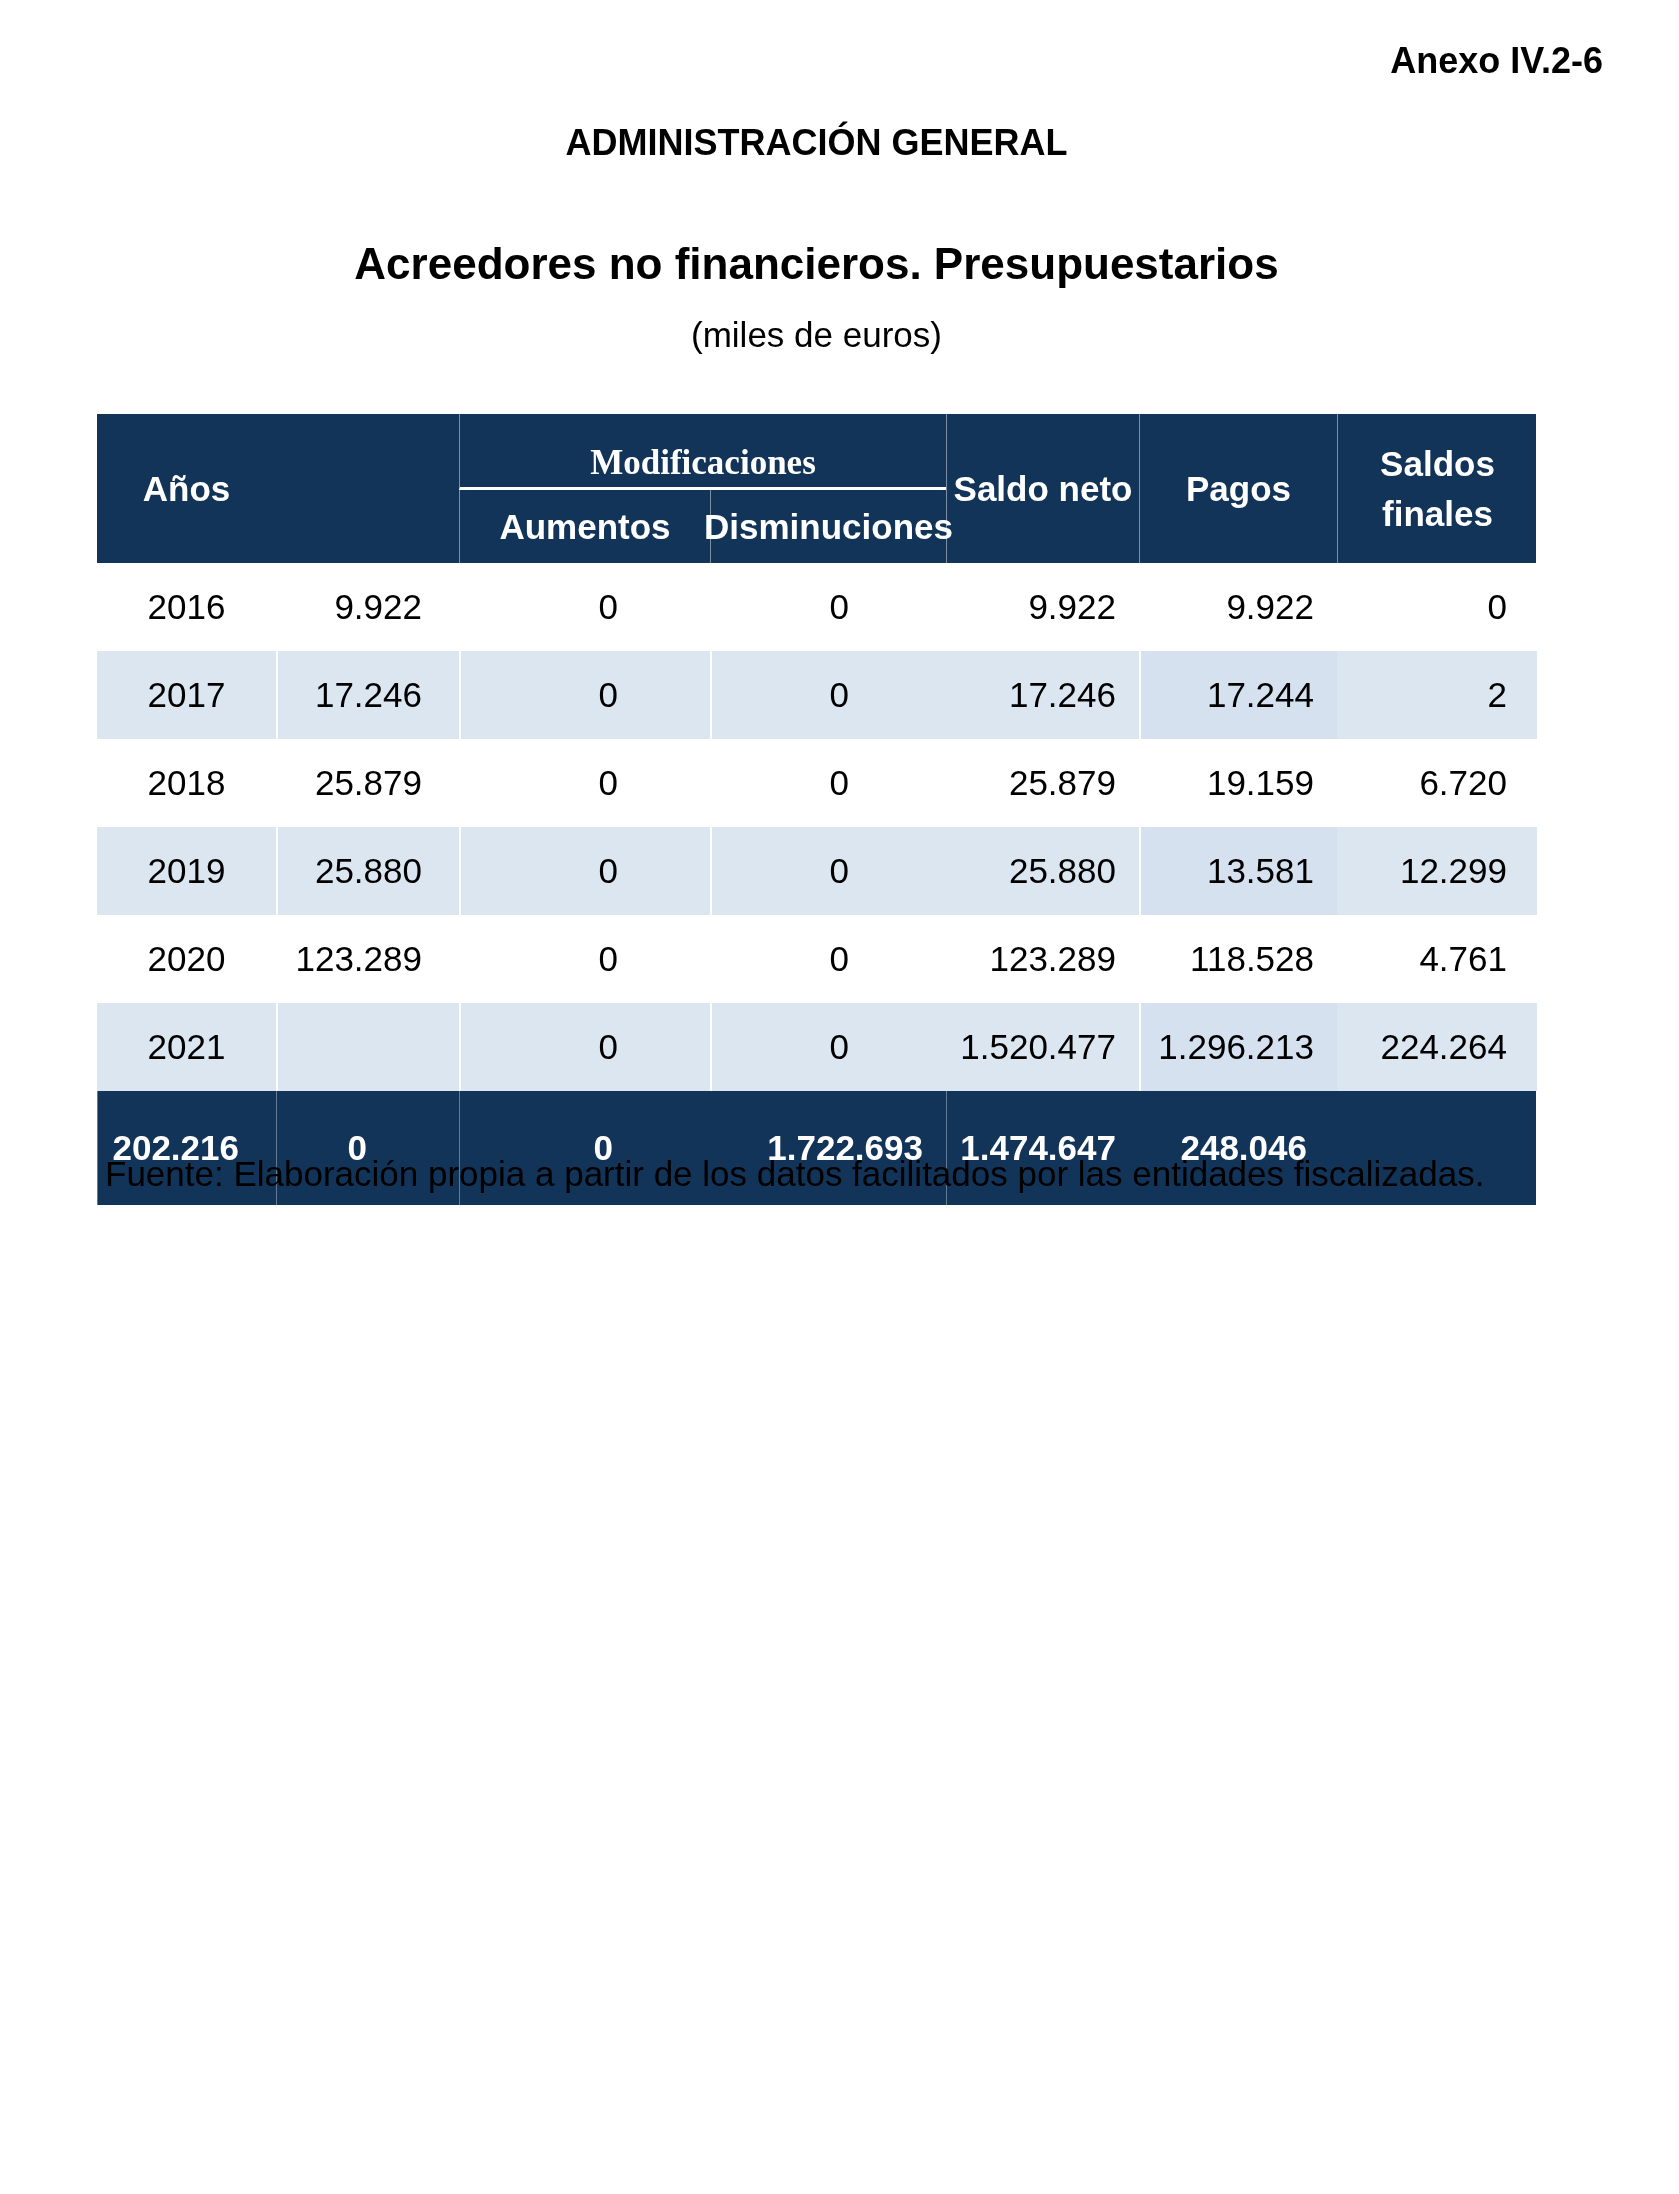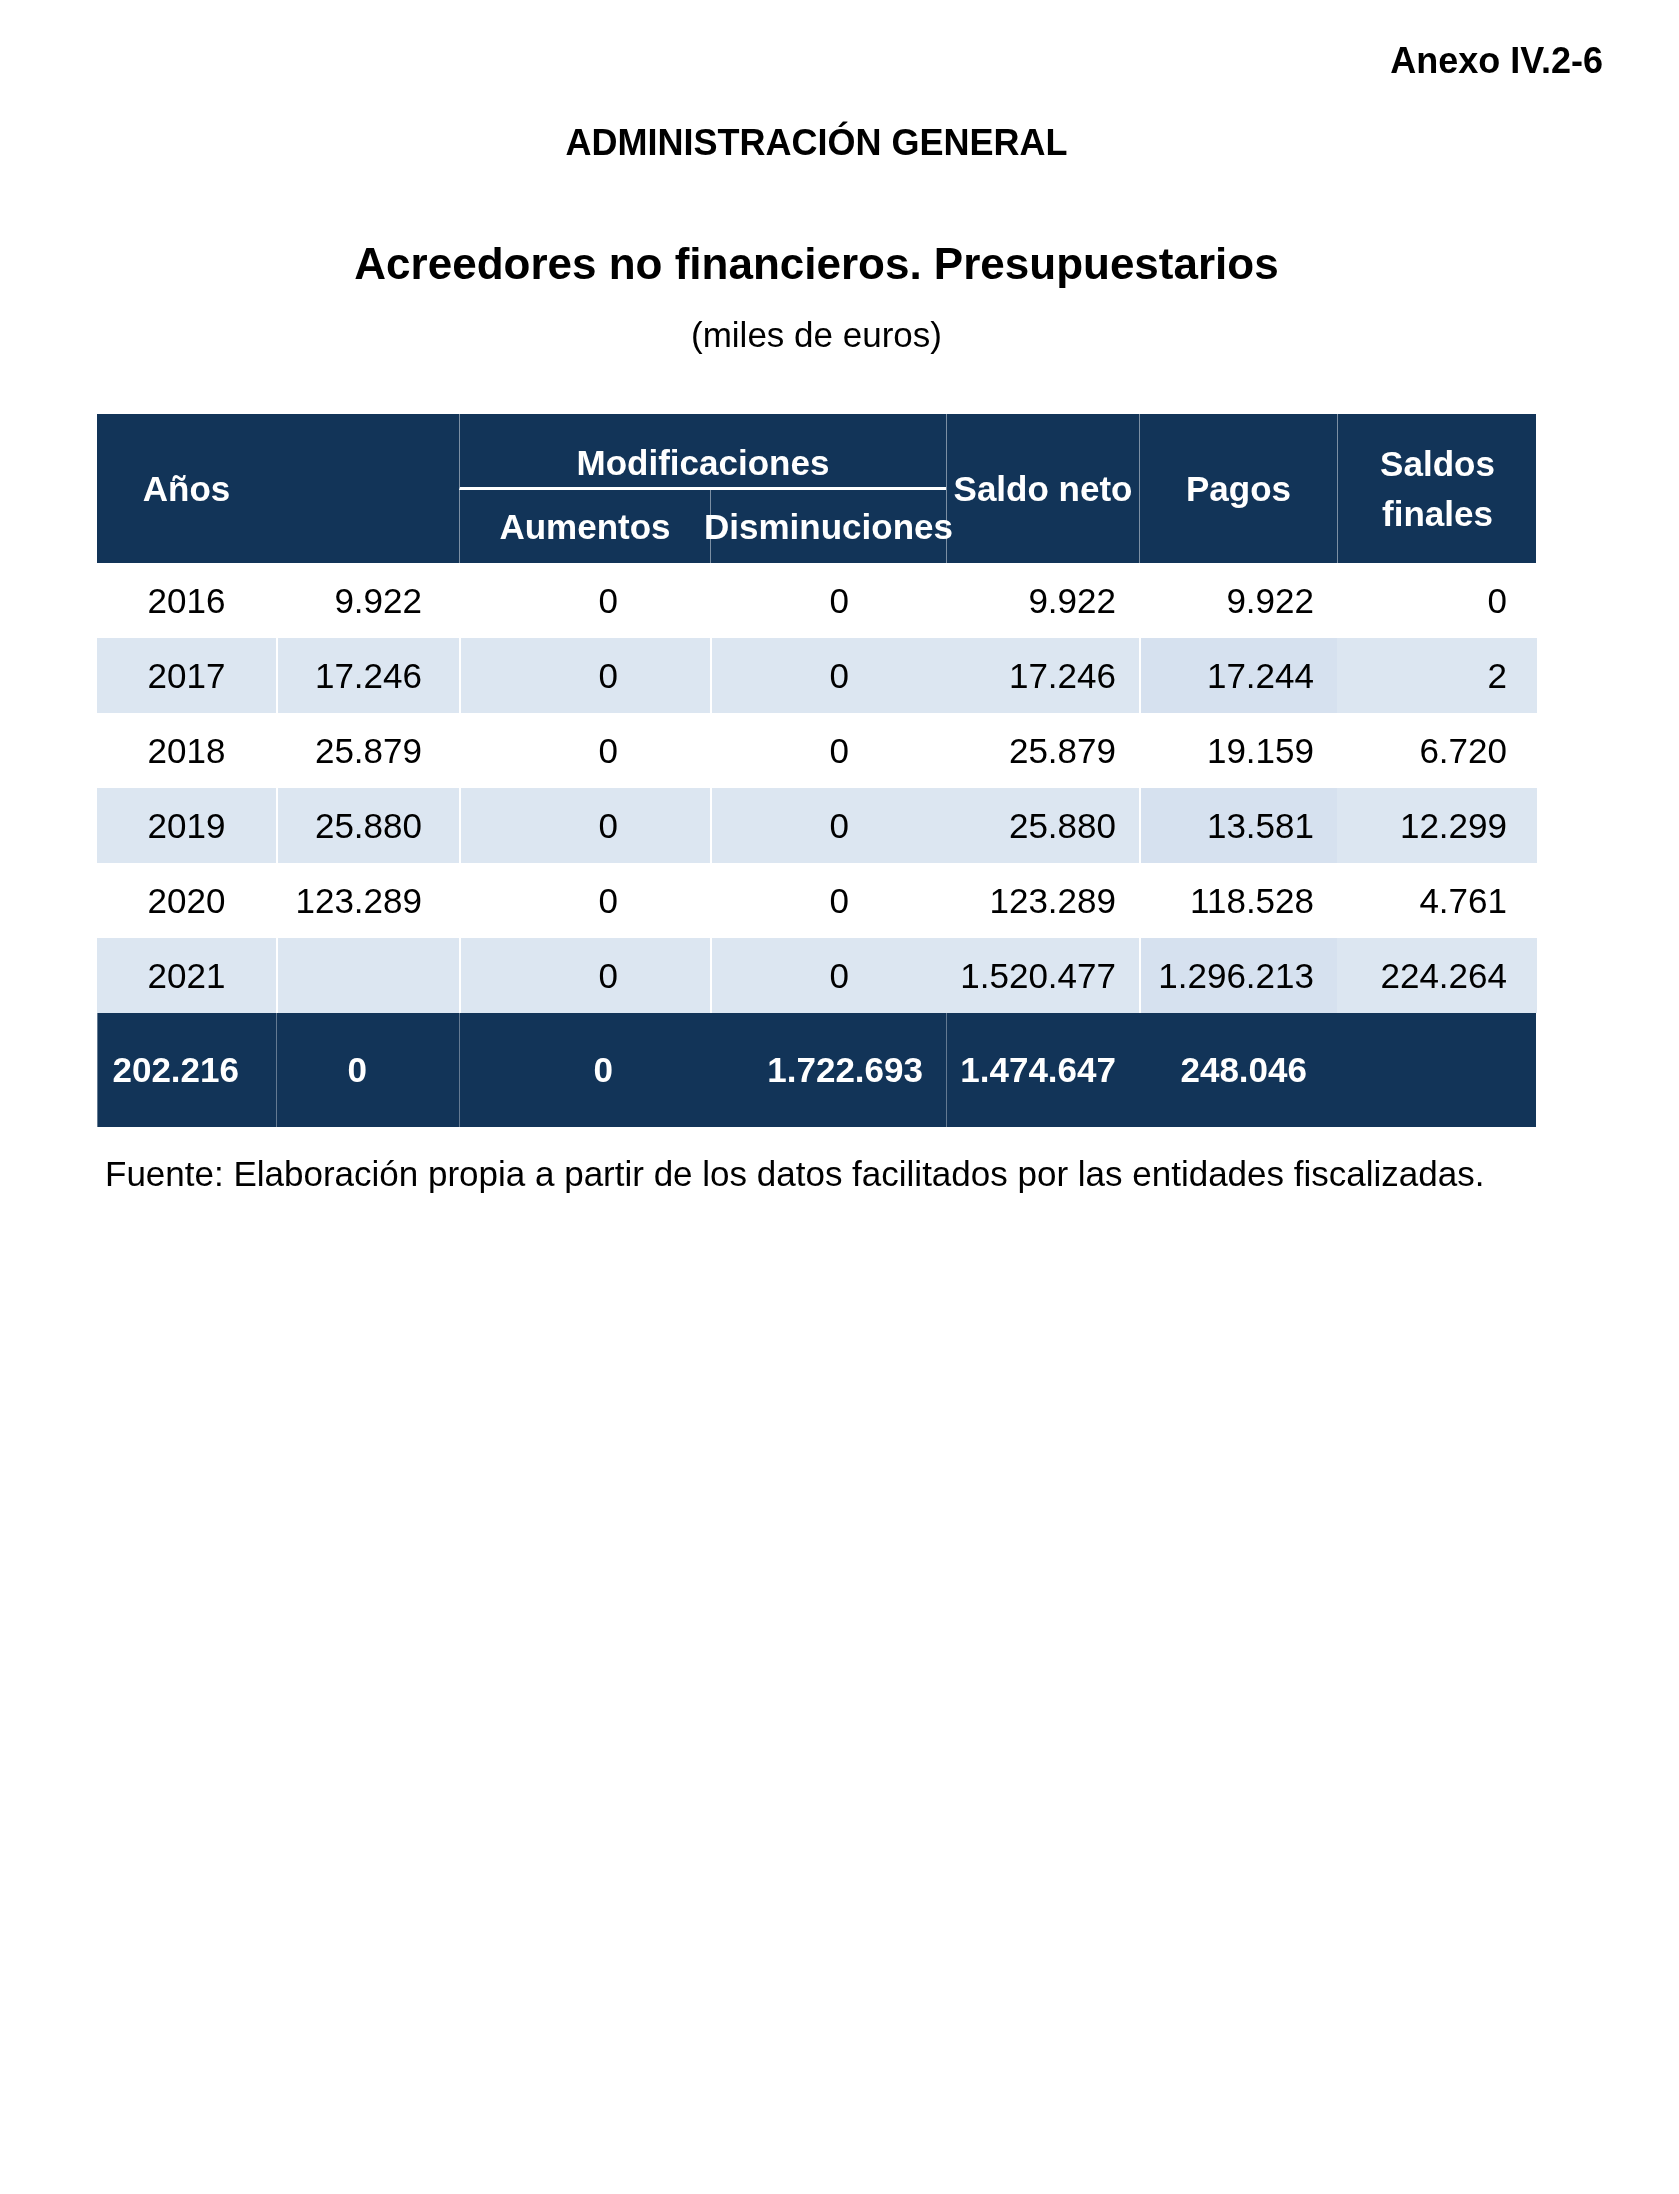--- a/index.html
+++ b/index.html
@@ -54,32 +54,32 @@
     display:flex;
     align-items:center;
     justify-content:center;
     text-align:center;
     line-height:1.42;
     box-sizing:border-box;
   }
   .hsep { border-left:1.6px solid rgba(255,255,255,0.45); }
   .h-anos   { grid-column:1; grid-row:1/3; }
   .h-si     { grid-column:2; grid-row:1/3; padding:0 8px; }
-  .h-group  { grid-column:3/5; grid-row:1; border-bottom:3.2px solid #ffffff; padding-top:25px; }
+  .h-group  { grid-column:3/5; grid-row:1; border-bottom:3.2px solid #ffffff; padding-top:25px;font-family:Liberation Serif, serif; }
   .h-aum    { grid-column:3; grid-row:2; }
   .h-dism   { grid-column:4; grid-row:2; }
   .h-neto   { grid-column:5; grid-row:1/3; }
   .h-pagos  { grid-column:6; grid-row:1/3; }
   .h-sf     { grid-column:7; grid-row:1/3; padding:9px 24px; }
 
   
   .row {
     display:grid;
     grid-template-columns:179px 183px 251px 236px 193px 198px 200px;
-    height:75px;
+    height:88px;
   }
   .cell {
     display:flex;
     align-items:center;
     box-sizing:border-box;
     white-space:nowrap;
   }
   .cell.year { justify-content:center; }
   .cell.num  { justify-content:flex-end; }
   .c2 { padding-right:37px; }

